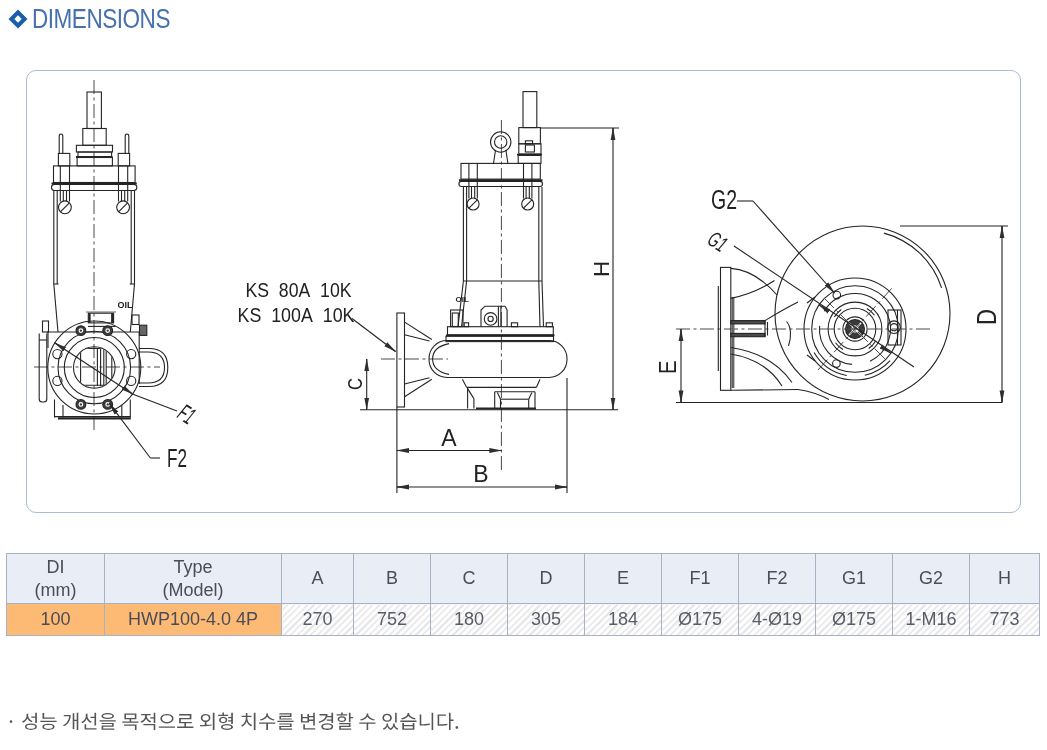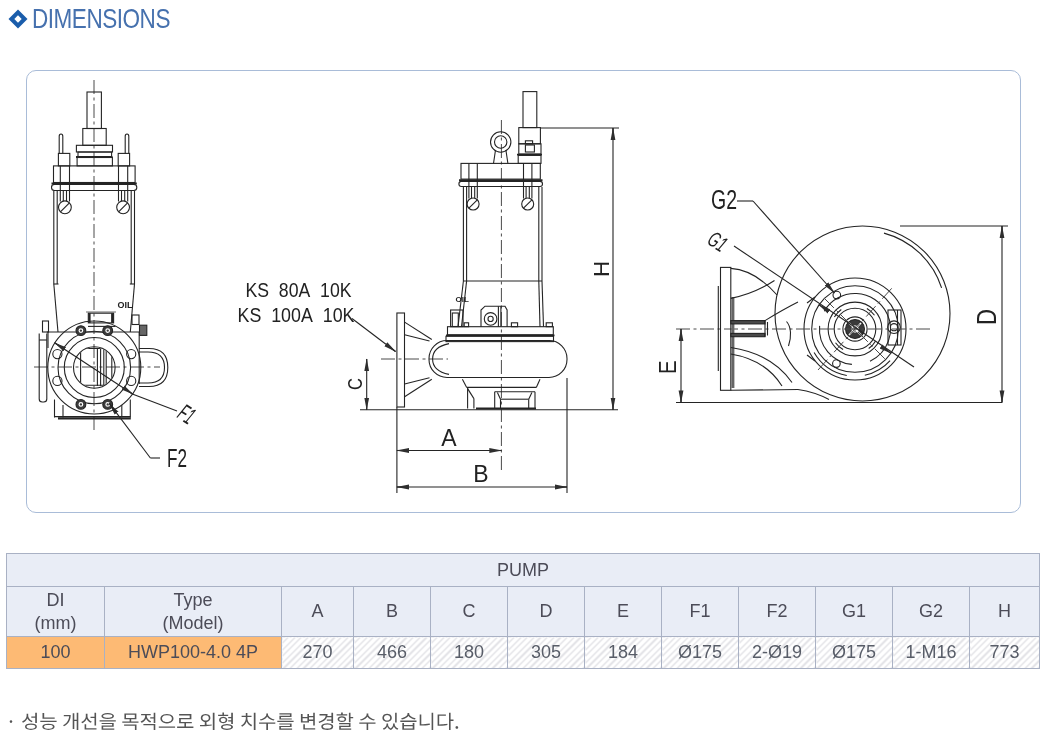--- a/index.html
+++ b/index.html
@@ -304,45 +304,42 @@
       <col style="width:77px">
       <col style="width:77px">
       <col style="width:77px">
       <col style="width:77px">
       <col style="width:77px">
       <col style="width:77px">
       <col style="width:77px">
       <col>
     </colgroup>
  <tbody>
-      <tr style="height:33px">
-        <td class="hd" colspan="12">PUMP</td>
-      </tr>
  <tr style="height:50px">
   <td class="hd">DI<br>(mm)</td>
         <td class="hd">Type<br>(Model)</td>
   <td class="hd">A</td>
         <td class="hd">B</td>
         <td class="hd">C</td>
         <td class="hd">D</td>
         <td class="hd">E</td>
   <td class="hd">F1</td>
         <td class="hd">F2</td>
         <td class="hd">G1</td>
         <td class="hd">G2</td>
         <td class="hd">H</td>
  </tr>
  <tr style="height:32px">
   <td class="vc">100</td>
         <td class="vc">HWP100-4.0&nbsp;4P</td>
   <td class="hatch">270</td>
-        <td class="hatch">466</td>
+        <td class="hatch">752</td>
         <td class="hatch">180</td>
         <td class="hatch">305</td>
         <td class="hatch">184</td>
   <td class="hatch">Ø175</td>
-        <td class="hatch">2-Ø19</td>
+        <td class="hatch">4-Ø19</td>
         <td class="hatch">Ø175</td>
         <td class="hatch">1-M16</td>
         <td class="hatch">773</td>
  </tr>
 </tbody>
   </table>
 
 </body></html>

